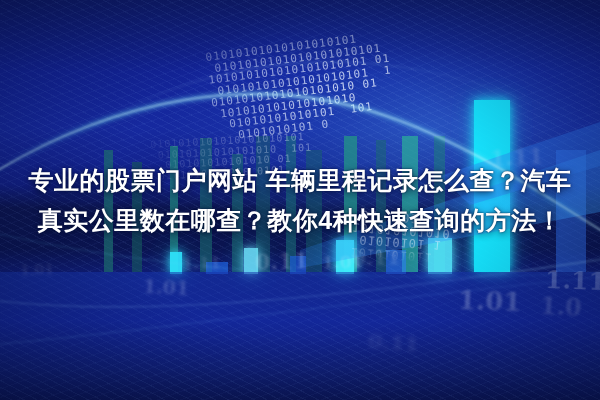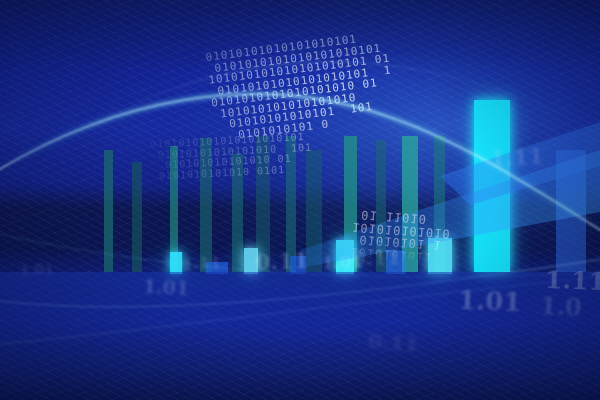--- a/index.html
+++ b/index.html
@@ -244,14 +244,18 @@
       <div class="decimal-label" style="left: 490px; top: 144px; font-size: 22px; opacity: 0.34; filter: blur(1.6px); transform: rotate(-3deg);">1.11</div>
       <div class="decimal-label" style="left: 352px; top: 246px; font-size: 20px; opacity: 0.3; filter: blur(1.6px); transform: rotate(-2deg);">0.11</div>
       <div class="decimal-label" style="left: 545px; top: 266px; font-size: 25px; opacity: 0.52; filter: blur(0.6px); transform: rotate(2deg);">1.11</div>
       <div class="decimal-label" style="left: 540px; top: 292px; font-size: 24px; opacity: 0.34; filter: blur(1.2px); transform: rotate(3deg);">1.0</div>
       <div class="decimal-label" style="left: 368px; top: 330px; font-size: 21px; opacity: 0.22; filter: blur(2px); transform: rotate(4deg);">0.11</div>
       <div class="decimal-label" style="left: 20px; top: 262px; font-size: 14px; opacity: 0.22; filter: blur(1.8px); transform: rotate(-2deg);">1.01</div>
     </div>
 
   <div class="layer" style="background:radial-gradient(ellipse 420px 300px at 300px 200px, rgba(0,0,0,0) 45%, rgba(2,8,40,.42) 100%);"></div>
 
+  <div id="headline">
+    <span class="ln">专业的股票门户网站 车辆里程记录怎么查？汽车</span>
+    <span class="ln">真实公里数在哪查？教你4种快速查询的方法！</span>
+  </div>
 
 </div>
 
 </body></html>

